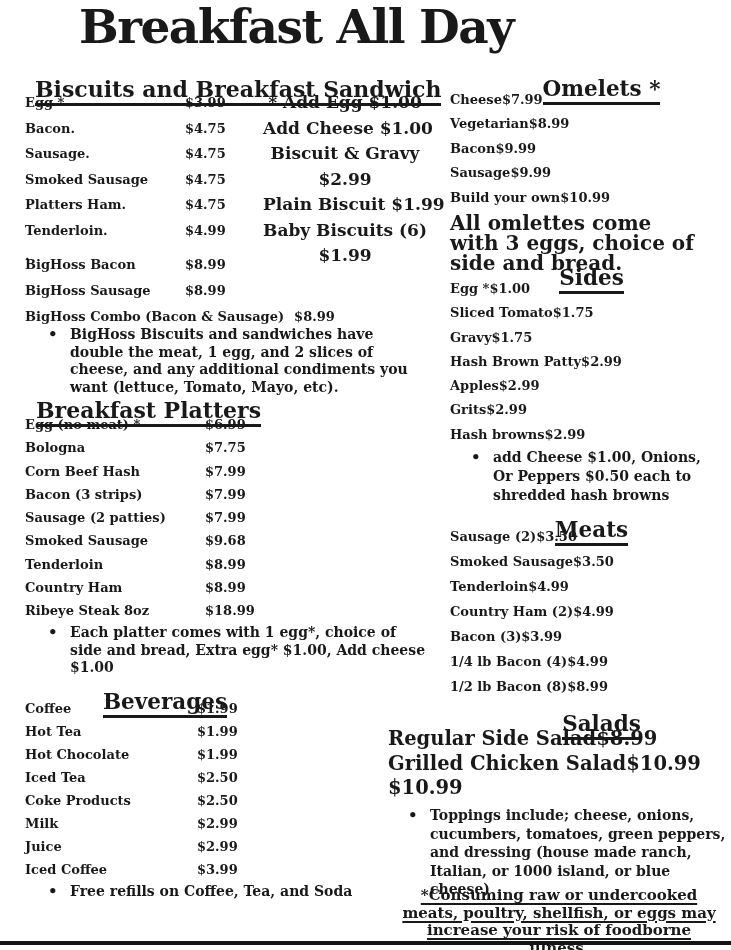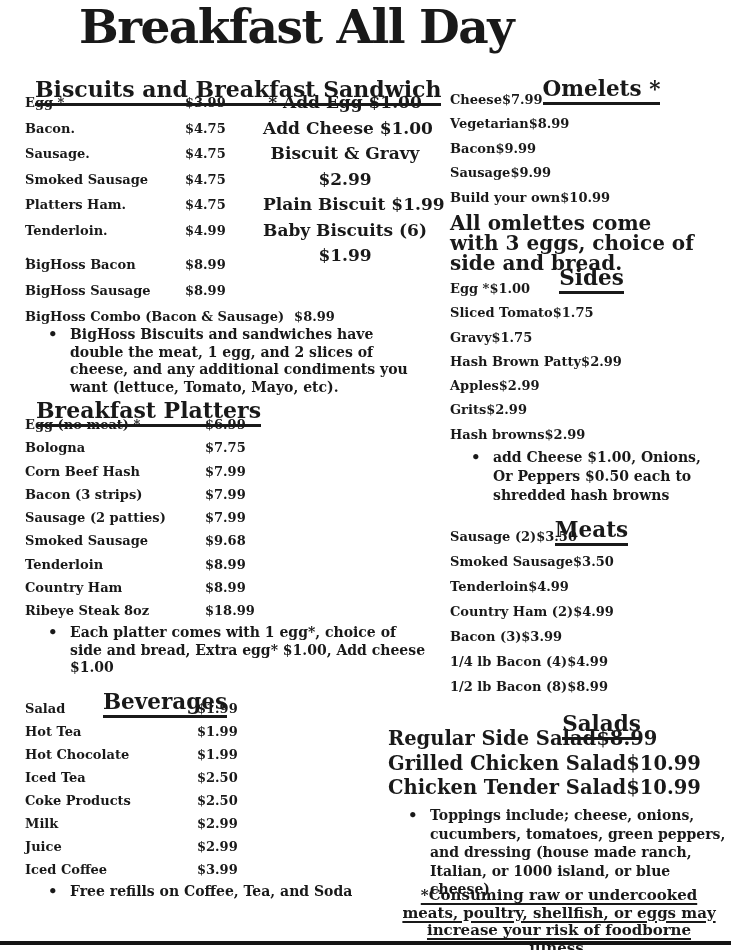--- a/index.html
+++ b/index.html
@@ -199,21 +199,21 @@
     <span>Each platter comes with 1 egg*, choice of side and bread, Extra egg* $1.00, Add cheese $1.00</span>
   </div>
 
   <div class="headwrap bevwrap">
     <h2 class="head">Beverages</h2>
   </div>
 
   <div class="rows bev">
 
   <div class="row">
-      <span class="iname">Salad</span>
+      <span class="iname">Coffee</span>
       <span class="iprice">$1.99</span>
     </div>
       <div class="row">
       <span class="iname">Hot Tea</span>
       <span class="iprice">$1.99</span>
     </div>
       <div class="row">
       <span class="iname">Hot Chocolate</span>
       <span class="iprice">$1.99</span>
     </div>
@@ -359,21 +359,20 @@
 
   <div class="row">
       <span class="iname">Regular Side Salad</span>
       <span class="iprice">$8.99</span>
     </div>
       <div class="row">
       <span class="iname">Grilled Chicken Salad</span>
       <span class="iprice">$10.99</span>
     </div>
       <div class="row">
-      <span class="iname">Chicken Tender Salad</span>
       <span class="iprice">$10.99</span>
     </div>
     </div>
 
   <div class="note note-salads">
     <span class="bullet">•</span>
     <span>Toppings include; cheese, onions, cucumbers, tomatoes, green peppers, and dressing (house made ranch, Italian, or 1000 island, or blue cheese)</span>
   </div>
 
   <div class="disclaimer">*Consuming raw or undercooked meats, poultry, shellfish, or eggs may increase your risk of foodborne illness.</div>

